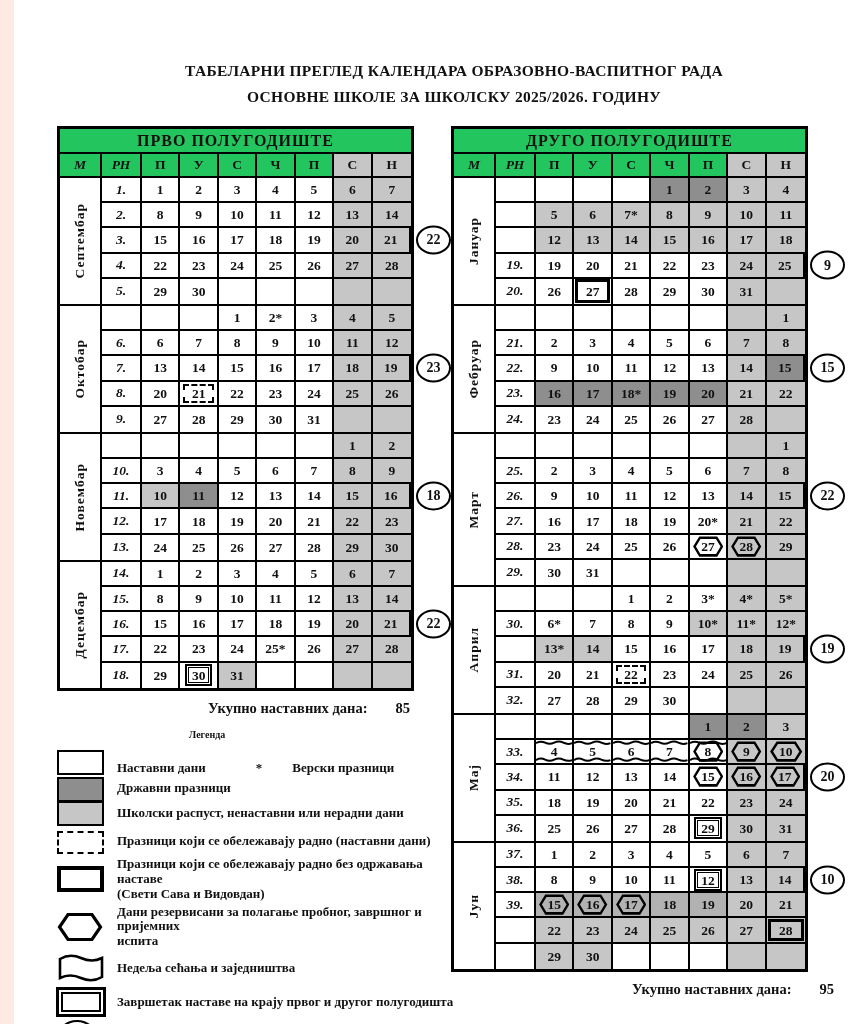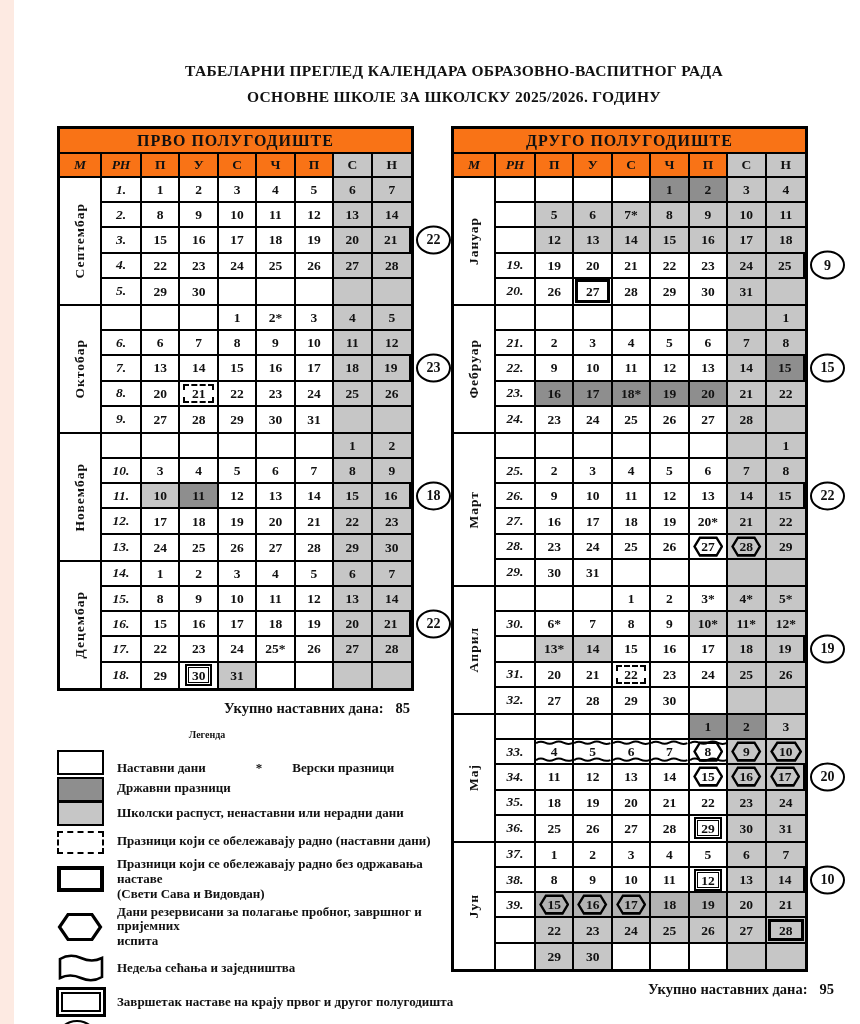--- a/index.html
+++ b/index.html
@@ -14,21 +14,21 @@
     width:860px;height:1024px;position:relative;background:#fff;
     font-family:"Liberation Serif", serif;color:#111;overflow:hidden;
   }
   .edge-strip{position:absolute;left:0;top:0;width:14px;height:100%;}
   .page-title{padding-top:58px;text-align:center;font-weight:bold;font-size:15.5px;letter-spacing:.3px;padding-left:48px;}
   .page-title .t-line{line-height:26px;}
   .main{display:flex;align-items:flex-start;margin-left:57px;margin-top:16px;}
   .col-left{width:357px;}
   .col-right{width:357px;margin-left:37px;}
 
-  .semester{border:3px solid var(--ink);background:#f97316;font-family:Liberation Serif, serif;}
+  .semester{border:3px solid var(--ink);background:#22c55e;font-family:Liberation Serif, serif;}
   .sem-title{height:25px;border-bottom:2.5px solid var(--ink);display:flex;align-items:center;justify-content:center;
     font-weight:bold;font-size:16px;letter-spacing:1px;}
   .header-row{display:grid;grid-template-columns:42px 40px repeat(7,1fr);height:24px;border-bottom:2.5px solid var(--ink);}
   .header-cell{border-right:2px solid var(--ink);display:flex;align-items:center;justify-content:center;
     font-weight:bold;font-size:13.5px;}
   .header-cell:last-child{border-right:none;}
   .header-cell.wknd{background:var(--light);}
   .header-cell.corner{font-style:italic;}
 
   .month-block{display:flex;border-bottom:2.5px solid var(--ink);}
@@ -50,21 +50,21 @@
   .mark-dashed{position:absolute;inset:2px 3px;border:2.2px dashed var(--ink);z-index:1;}
   .mark-thick{position:absolute;inset:.5px 1px;border:3px solid var(--ink);z-index:1;}
   .mark-hex{position:absolute;inset:1px 3px;z-index:2;}
   .mark-hex svg,.mark-wavy svg{display:block;width:100%;height:100%;}
   .mark-wavy{position:absolute;inset:0;z-index:1;}
   .count-circle{position:absolute;right:-40px;top:50%;transform:translateY(-50%);width:35px;height:29px;
     border:2px solid var(--ink);border-radius:50%;background:#fff;display:flex;align-items:center;justify-content:center;
     font-weight:bold;font-size:14px;z-index:6;}
 
   .totals{margin-top:9px;text-align:right;font-weight:bold;font-size:14.5px;padding-right:4px;}
-  .totals .t-value{display:inline-block;margin-left:12px;}
+  .totals .t-value{display:inline-block;margin-left:28px;}
   .col-right .totals{margin-right:-30px;}
 
   .legend{margin-top:12px;width:400px;}
   .legend-title{text-align:center;font-weight:bold;font-size:10px;margin-bottom:7px;width:300px;}
   .legend-row{display:flex;align-items:center;margin-bottom:3px;min-height:25px;}
   .legend-row.tight{margin-bottom:0;}
   .swatch-col{width:52px;flex:none;display:flex;align-items:center;}
   .legend-label{font-weight:bold;font-size:13px;line-height:1.15;padding-left:8px;white-space:pre-line;}
   .sw-box{width:47px;height:25px;border:2px solid var(--ink);background:#fff;}
   .legend-row.tight .sw-box{margin-bottom:-2px;}

